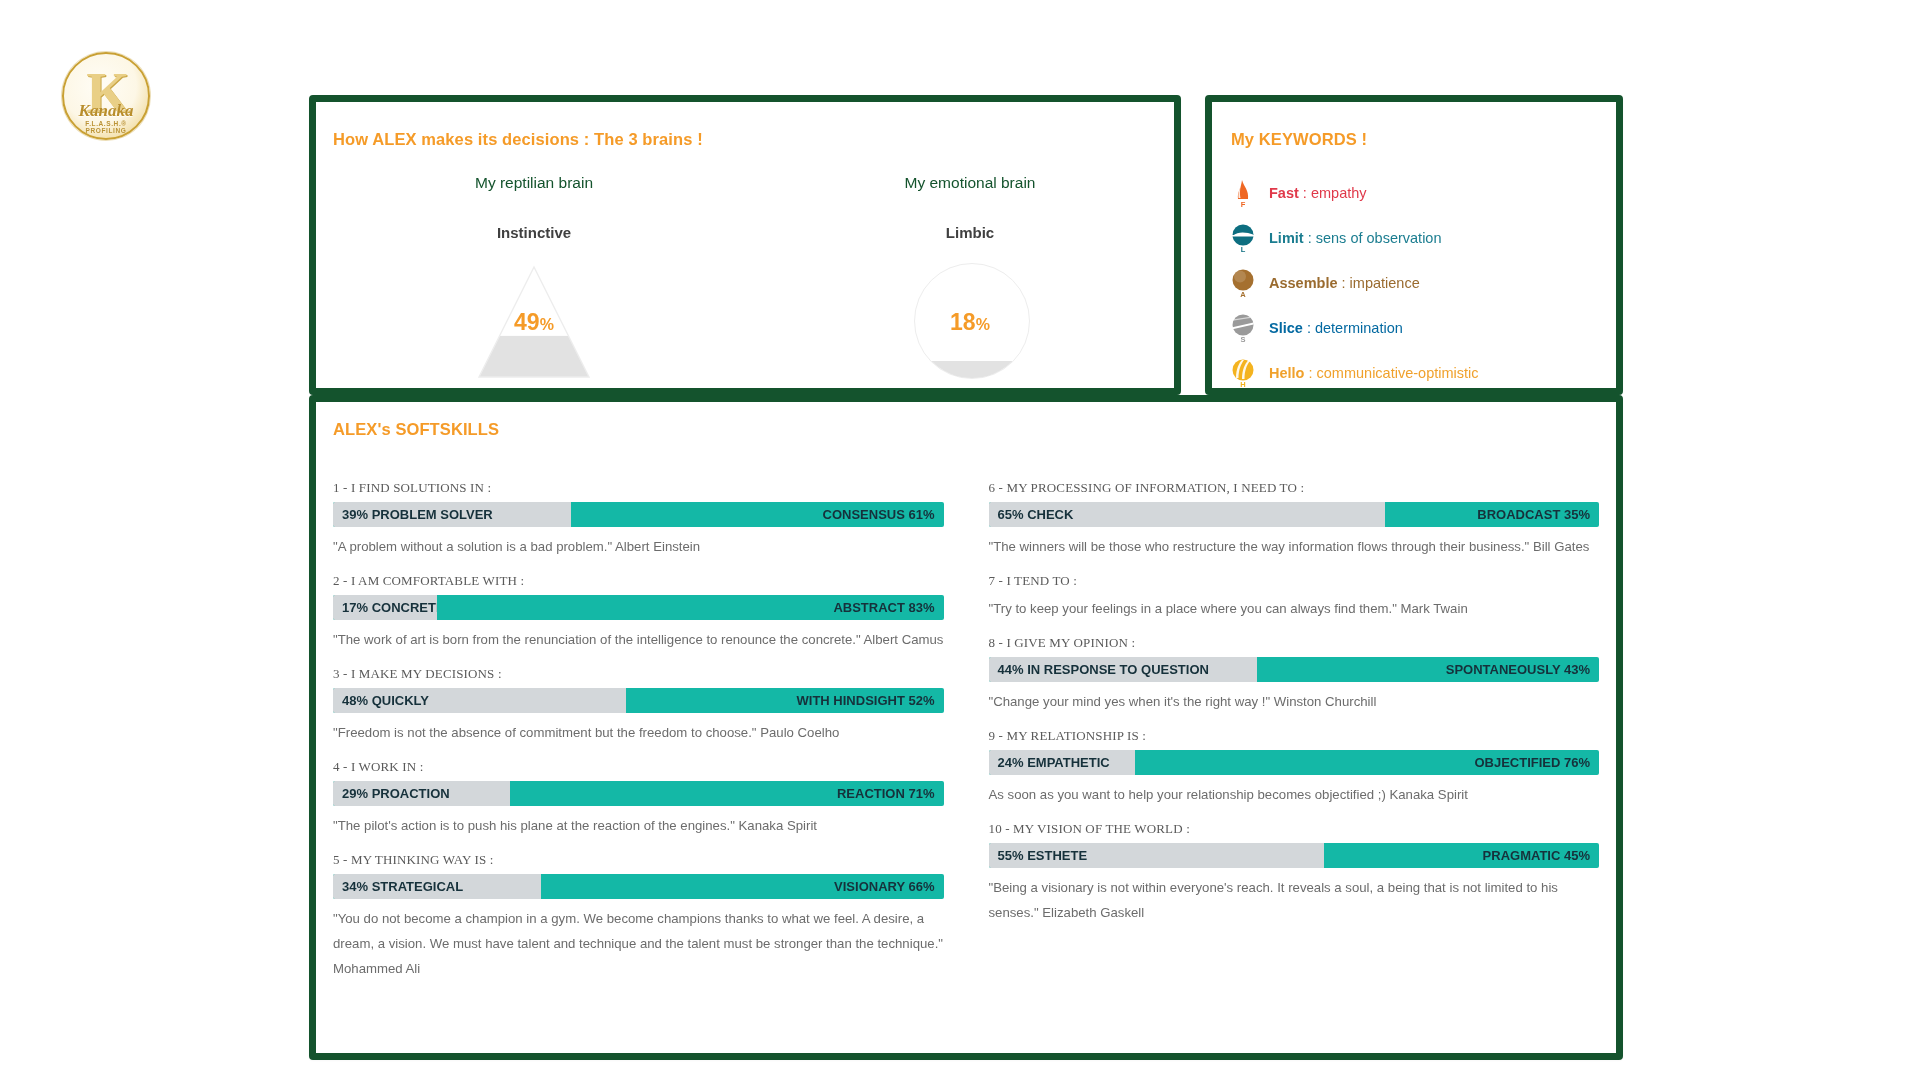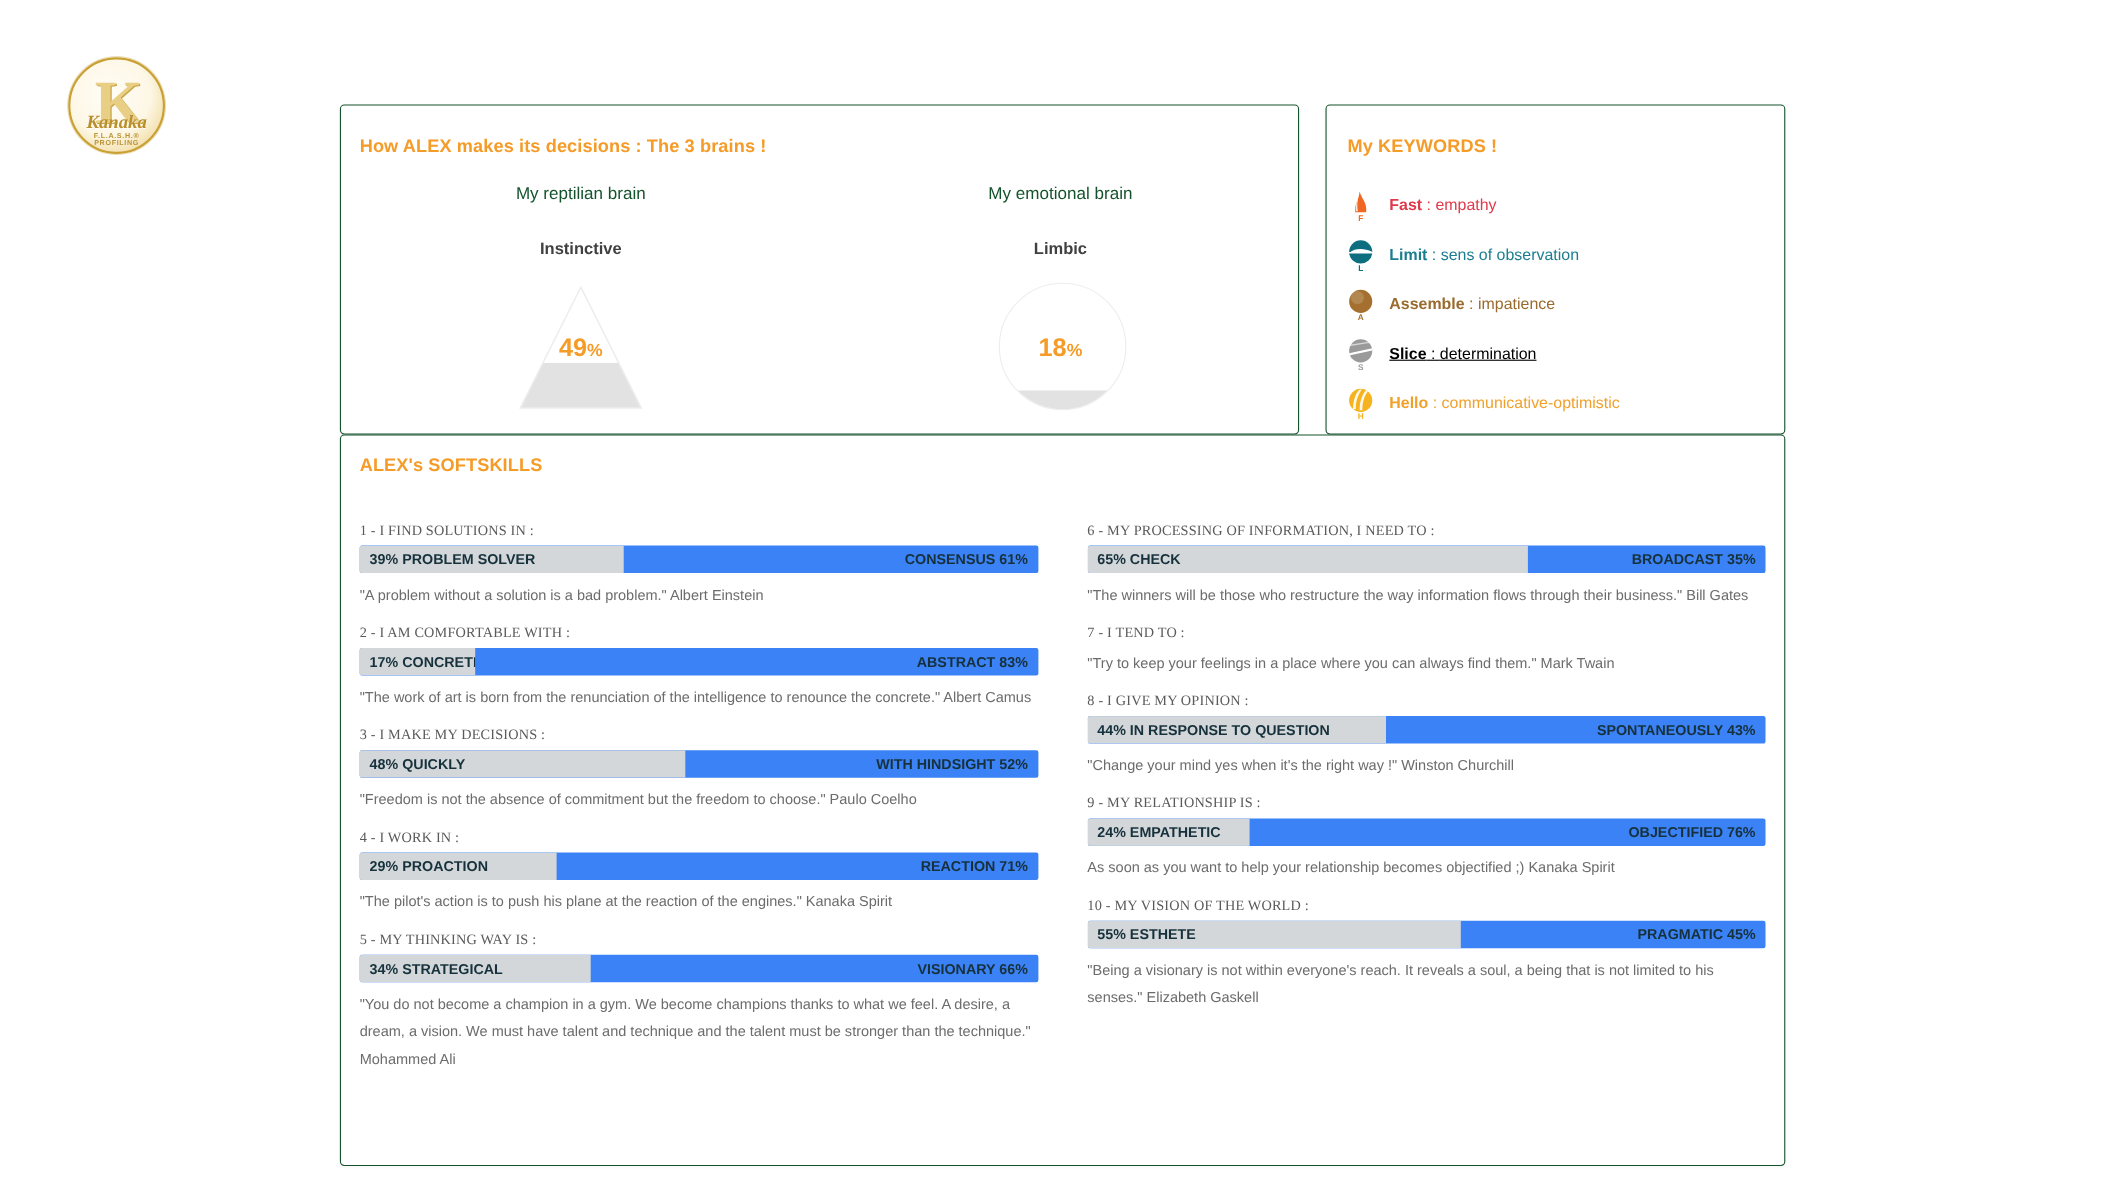--- a/index.html
+++ b/index.html
@@ -41,21 +41,21 @@
   }
   .logo-sub {
     position: absolute; left: 0; right: 0; top: 66px; text-align: center;
     font-size: 6.5px; font-weight: bold; letter-spacing: .6px;
     color: #bb9336;
   }
 
   
   .card {
     position: absolute; background: #ffffff;
-    border: 1px solid #14532d; border-radius: 4px;
+    border: 7px solid #14532d; border-radius: 4px;
     box-shadow: 0 1px 2px rgba(0,0,0,0.03);
   }
   #brains-card { left: 309px; top: 95px; width: 872px; height: 300px; }
   #keywords-card { left: 1205px; top: 95px; width: 418px; height: 300px; }
   #softskills-card { left: 309px; top: 395px; width: 1314px; height: 665px; }
 
   .panel-title {
     color: #f59b28; font-size: 16.5px; font-weight: bold;
     letter-spacing: .1px;
   }
@@ -137,21 +137,21 @@
     display: flex; gap: 45px;
   }
   .sk-col { flex: 1; min-width: 0; }
   .sk-item { margin-bottom: 14px; }
   .sk-q {
     font-size: 13px; color: #5a5a5a; letter-spacing: .15px;
     margin-bottom: 6px; white-space: nowrap; font-family: Liberation Serif, serif;
   }
   .sk-bar {
     height: 25px; width: 100%; display: flex; overflow: hidden;
-    border-radius: 2px; background: #3b82f6;
+    border-radius: 2px; background: #14b8a6;
   }
   .sk-left {
     background: #d3d7da; display: flex; align-items: center;
     padding-left: 9px; white-space: nowrap; overflow: hidden;
   }
   .sk-right {
     flex: 1; display: flex; align-items: center; justify-content: flex-end;
     padding-right: 9px; white-space: nowrap; overflow: hidden;
   }
   .sk-left span, .sk-right span {
@@ -249,21 +249,21 @@
         </div>
         <div class="kw-row">
           <div class="kw-icon">
             <div class="kw-glyph"><svg width="24" height="24" viewBox="0 0 24 24">
                 <circle cx="12" cy="12" r="10.5" fill="#9a9a9a"></circle>
                 <path d="M1.5 14.2 L22.5 9.6 L22.5 11.6 L1.5 16.2 Z" fill="#ffffff"></path>
                 <path d="M1.5 6.5 L22.5 3.2 L22.5 4.4 L1.5 7.7 Z" fill="#ffffff" opacity=".6"></path>
               </svg></div>
             <div class="kw-letter" style="color: rgb(154, 154, 154);">S</div>
           </div>
-          <div class="kw-text" style="color: #000000; text-decoration: underline;"><span class="kw-label">Slice</span><span> : </span><span>determination</span></div>
+          <div class="kw-text" style="color: #0369a1;"><span class="kw-label">Slice</span><span> : </span><span>determination</span></div>
         </div>
         <div class="kw-row">
           <div class="kw-icon">
             <div class="kw-glyph"><svg width="24" height="24" viewBox="0 0 24 24">
                 <circle cx="12" cy="12" r="10.5" fill="#f4b31f"></circle>
                 <path d="M5 20 C5 11 8 5 11 2 L13 2 C10 6 7.5 12 7.5 20 Z" fill="#ffffff" opacity=".9"></path>
                 <path d="M11 21 C11 12 14 6 17 2.6 L18.6 3.6 C15.6 7.5 13.5 13 13.5 21 Z" fill="#ffffff" opacity=".9"></path>
               </svg></div>
             <div class="kw-letter" style="color: rgb(244, 179, 31);">H</div>
           </div>

